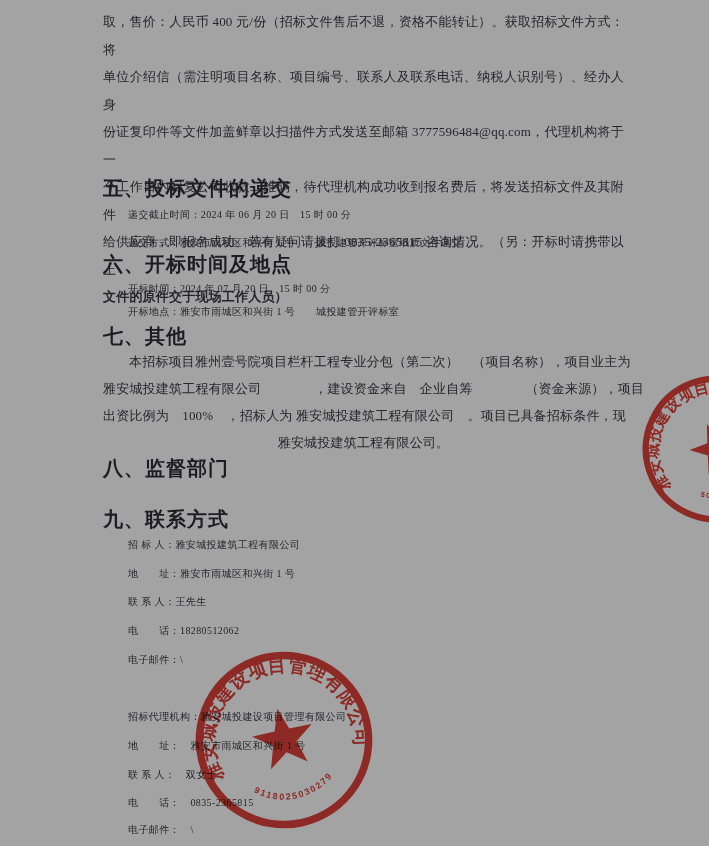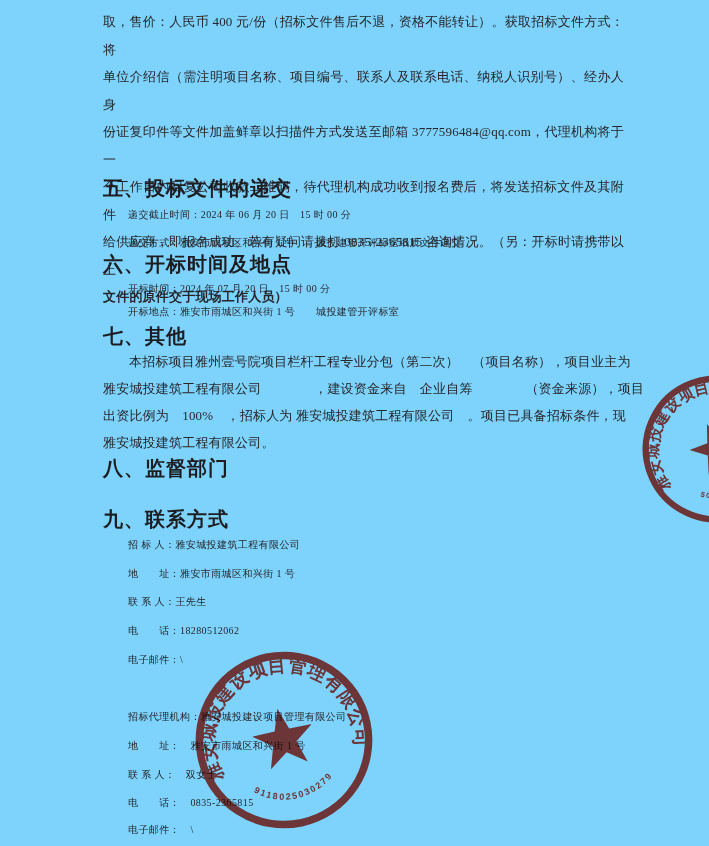--- a/index.html
+++ b/index.html
@@ -4,21 +4,21 @@
 <style>
   html, body { margin: 0; padding: 0; }
   body {
     width: 709px; height: 846px;
     background: #ffffff;
     overflow: hidden;
     position: relative;
     font-family: "Liberation Serif", serif;
     color: #26262a;
   }
-  .page { position: absolute; inset: 0; background: #7dd3fc; }
+  .page { position: absolute; inset: 0; background: #a3a3a3; }
   
   .line {
     position: absolute;
     left: 128px;
     font-size: 10px;
     line-height: 20px;
     white-space: pre;
     letter-spacing: 0.4px;
   }
   
@@ -26,21 +26,21 @@
     position: absolute;
     left: 103px;
     width: 521px;
     font-size: 13px;
     letter-spacing: 0.2px;
   }
   .para.intro { line-height: 27.5px; }
   .para.intro .jl { text-align: justify; text-align-last: justify; }
   .para.intro .jl.last { text-align-last: auto; font-weight: bold; }
   .para.other { line-height: 27px; }
-  .para.other div { white-space: pre; }
+  .para.other div { white-space: pre; text-align: center; }
   .para.other .indent { padding-left: 26px; }
   
   .h {
     position: absolute;
     left: 103px;
     font-family: "Liberation Sans", sans-serif;
     font-weight: bold;
     font-size: 20px;
     line-height: 22px;
     color: #1d1d21;

